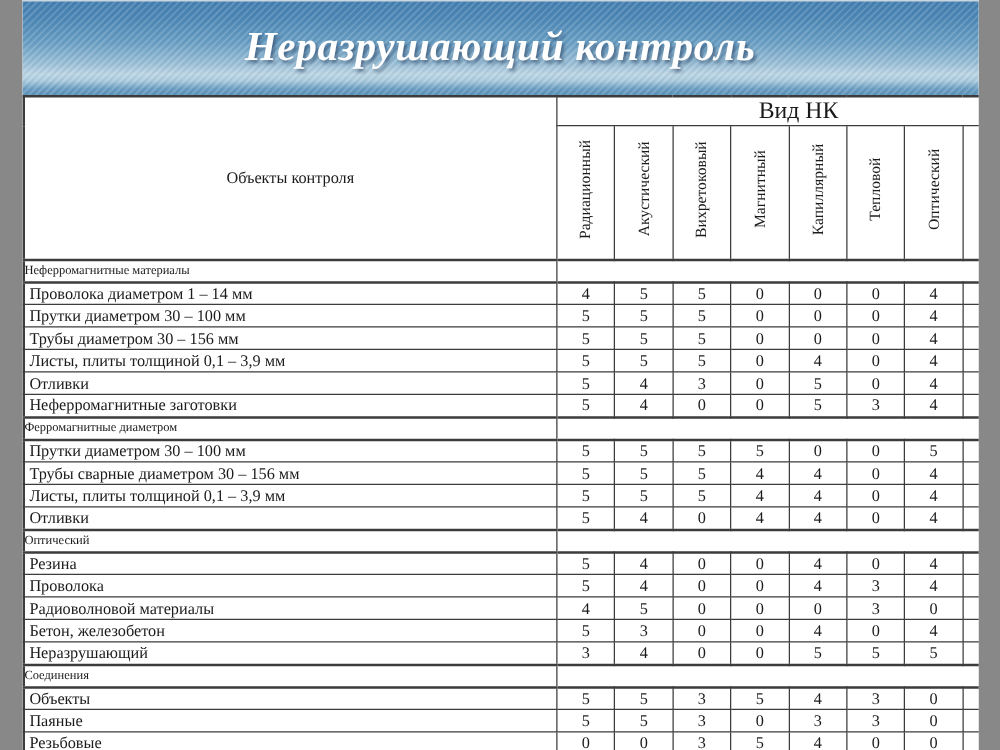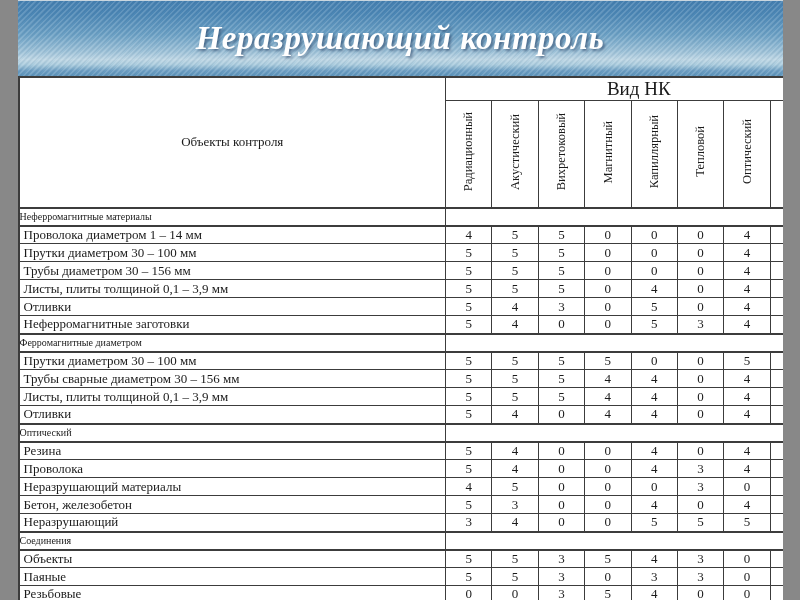--- a/index.html
+++ b/index.html
@@ -270,21 +270,21 @@
           <td class="value">5</td>
           <td class="value">4</td>
           <td class="value">0</td>
           <td class="value">0</td>
           <td class="value">4</td>
           <td class="value">3</td>
           <td class="value">4</td>
           <td class="value">5</td>
         </tr>
         <tr class="data-row">
-          <td class="row-label">Неразрушающий материалы</td>
+          <td class="row-label">Радиоволновой материалы</td>
           <td class="value">4</td>
           <td class="value">5</td>
           <td class="value">0</td>
           <td class="value">0</td>
           <td class="value">0</td>
           <td class="value">3</td>
           <td class="value">0</td>
           <td class="value">5</td>
         </tr>
         <tr class="data-row">

